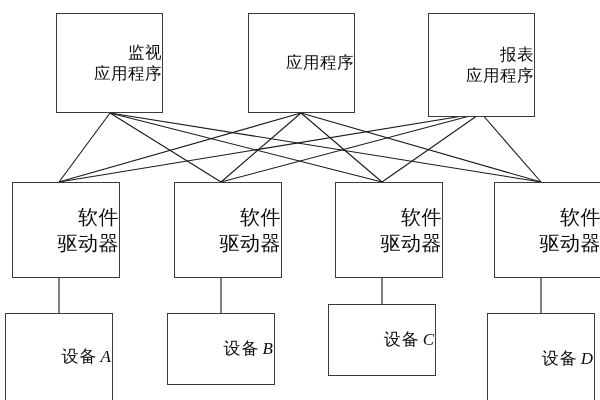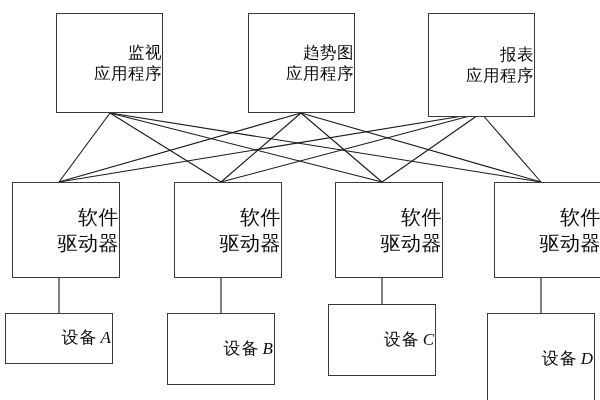--- a/index.html
+++ b/index.html
@@ -91,21 +91,20 @@
         <line x1="541" y1="278" x2="541" y2="313" stroke="#1a1a1a" stroke-width="1.1"></line>
       </g>
   </svg>
 
   <div id="nodes-applications">
       <div class="node-box app-node" style="left: 56px; top: 13px; width: 107px; height: 100px;">
         <span class="line">监视</span>
         <span class="line">应用程序</span>
       </div>
       <div class="node-box app-node" style="left: 248px; top: 13px; width: 107px; height: 100px;">
-        <span class="line">趋势图</span>
         <span class="line">应用程序</span>
       </div>
       <div class="node-box app-node" style="left: 428px; top: 13px; width: 107px; height: 104px;">
         <span class="line">报表</span>
         <span class="line">应用程序</span>
       </div>
     </div>
   <div id="nodes-drivers">
       <div class="node-box driver-node" style="left: 5px; top: 182px; width: 108px; height: 96px;">
         <span class="line">软件</span>
@@ -118,21 +117,21 @@
       <div class="node-box driver-node" style="left: 328px; top: 182px; width: 108px; height: 96px;">
         <span class="line">软件</span>
         <span class="line">驱动器</span>
       </div>
       <div class="node-box driver-node" style="left: 487px; top: 182px; width: 108px; height: 96px;">
         <span class="line">软件</span>
         <span class="line">驱动器</span>
       </div>
     </div>
   <div id="nodes-devices">
-      <div class="node-box device-node" style="left: 5px; top: 313px; width: 108px; height: 51px;">
+      <div class="node-box device-node" style="left: 5px; top: 313px; width: 108px; height: 88px;">
         <span class="line"><span>设备</span><span class="dev-tag">A</span></span>
       </div>
       <div class="node-box device-node" style="left: 167px; top: 313px; width: 108px; height: 72px; padding-left: 35px;">
         <span class="line"><span>设备</span><span class="dev-tag">B</span></span>
       </div>
       <div class="node-box device-node" style="left: 328px; top: 304px; width: 108px; height: 72px;">
         <span class="line"><span>设备</span><span class="dev-tag">C</span></span>
       </div>
       <div class="node-box device-node" style="left: 487px; top: 313px; width: 108px; height: 92px;">
         <span class="line"><span>设备</span><span class="dev-tag">D</span></span>

